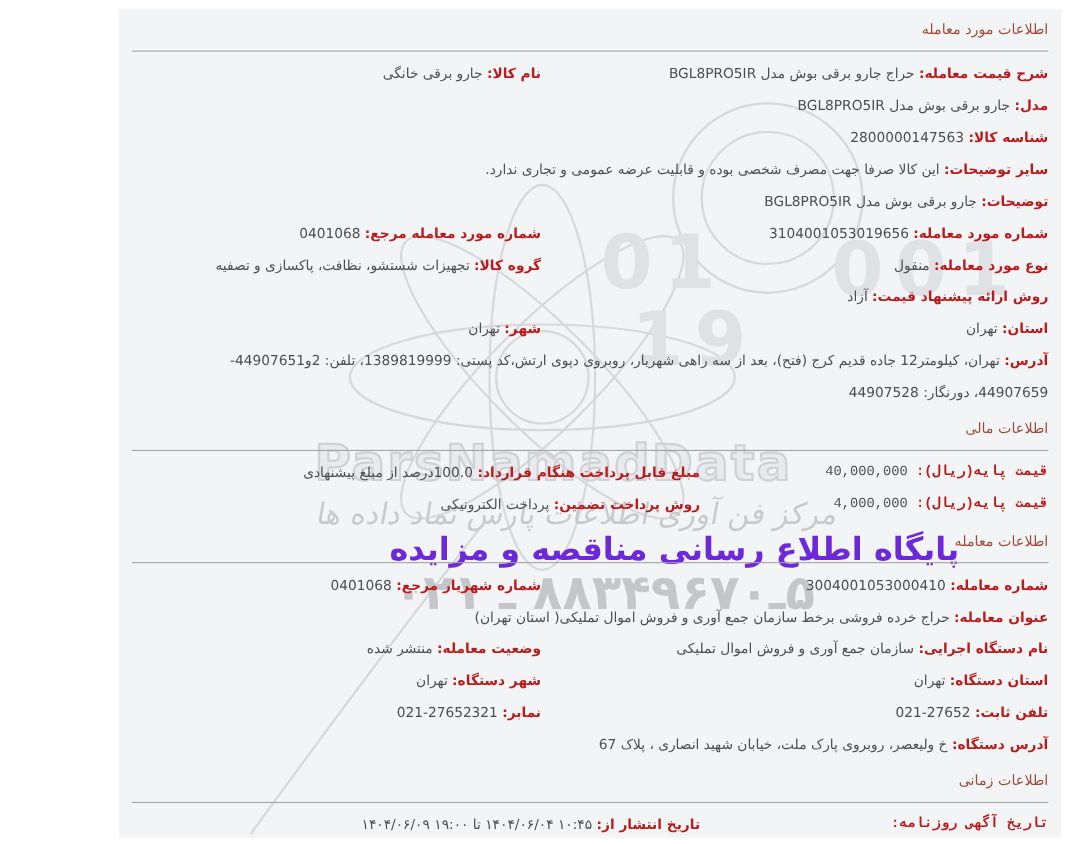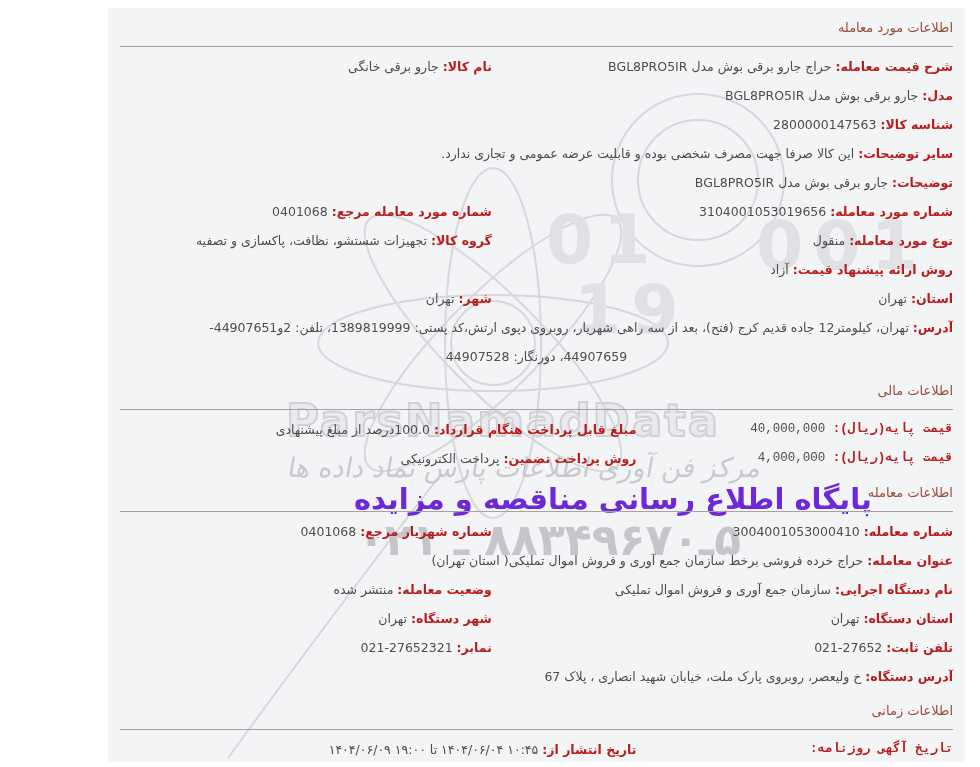--- a/index.html
+++ b/index.html
@@ -10,21 +10,21 @@
   .sec-title{color:#9d4c3c;font-size:13px;padding-top:11px;line-height:18px;}
   .sec-title.gap{margin-top:5px;}
   .rule{border-top:1px solid #a3a3a3;margin-top:9px;height:0;}
   .row{display:flex;direction:rtl;margin-top:10px;line-height:19px;font-size:12.5px;min-height:19px;}
   .cell{white-space:normal;}
   .row.half .c1{flex:0 0 52%;}
   .row.half .c2{flex:1;text-align:right;padding-left:4px;padding-right:28px;box-sizing:border-box;}
   .row.wide .c1{flex:0 0 38%;font-family:Liberation Mono, monospace;}
   .row.wide .c2{flex:1;text-align:right;padding-left:4px;box-sizing:border-box;}
   .row .full{flex:1;}
-  .row.addr2 .full{text-align:center;}
+  .row.addr2 .full{text-align:right;}
   .lbl{font-weight:bold;color:#b91c1c;}
   .val{color:#4d4d4d;}
   
   .watermark{position:absolute;inset:0;z-index:0;pointer-events:none;direction:ltr;}
   .wm-digits{position:absolute;font-size:68px;font-weight:bold;color:#e0e1e5;letter-spacing:10px;line-height:1;}
   .wm-latin{position:absolute;left:178px;top:390px;font-size:45px;font-weight:bold;letter-spacing:2px;
             color:rgba(208,209,214,0.28);-webkit-text-stroke:2px #d0d1d6;line-height:1;text-align:center;}
   .wm-fa1{position:absolute;left:180px;top:444px;font-size:27px;color:#c9cacd;direction:rtl;
           transform:skewX(-10deg);white-space:nowrap;line-height:1.2;}
   .wm-fa2{position:absolute;left:246px;top:474px;font-size:29px;font-weight:bold;color:#6d28d9;

